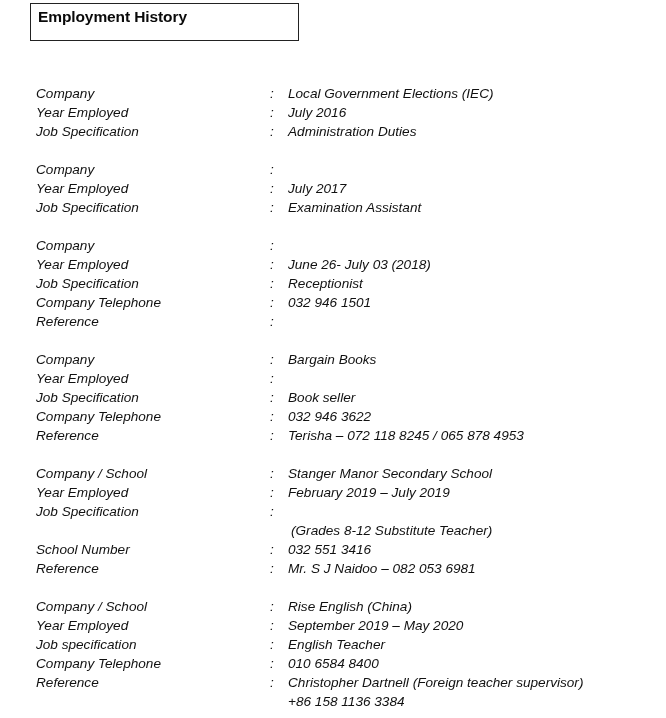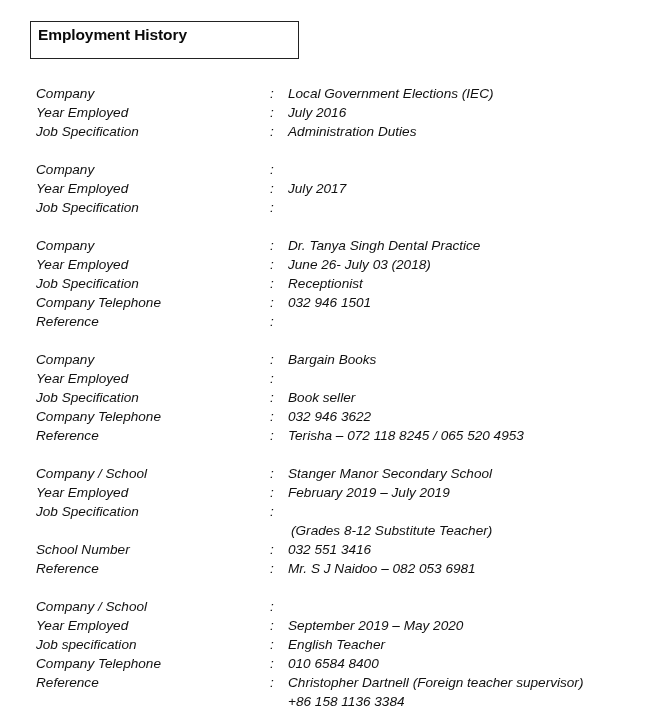--- a/index.html
+++ b/index.html
@@ -11,21 +11,21 @@
       width: 666px;
       height: 718px;
       position: relative;
       overflow: hidden;
       font-family: "Liberation Sans", sans-serif;
       color: #111111;
     }
     .title-box {
       position: absolute;
       left: 30px;
-      top: 21px;
+      top: 3px;
       width: 269px;
       height: 38px;
       border: 1px solid #222222;
       box-sizing: border-box;
     }
     .title-text {
       position: absolute;
       left: 7px;
       top: 4px;
       font-size: 15.5px;
@@ -102,28 +102,28 @@
       <span class="colon">:</span>
     </div>
     <div class="row">
       <span class="label">Year Employed</span>
       <span class="colon">:</span>
       <span class="value">July 2017</span>
     </div>
     <div class="row">
       <span class="label">Job Specification</span>
       <span class="colon">:</span>
-    </div>
-  </div>
-
-  <div class="entry">
-    <div class="row">
-      <span class="label">Company</span>
-      <span class="colon">:</span>
-      <span class="value">Dr. Tanya Singh Dental Practice</span>
+      <span class="value">Examination Assistant</span>
+    </div>
+  </div>
+
+  <div class="entry">
+    <div class="row">
+      <span class="label">Company</span>
+      <span class="colon">:</span>
     </div>
     <div class="row">
       <span class="label">Year Employed</span>
       <span class="colon">:</span>
       <span class="value">June 26- July 03 (2018)</span>
     </div>
     <div class="row">
       <span class="label">Job Specification</span>
       <span class="colon">:</span>
       <span class="value">Receptionist</span>
@@ -155,21 +155,21 @@
       <span class="value">Book seller</span>
     </div>
     <div class="row">
       <span class="label">Company Telephone</span>
       <span class="colon">:</span>
       <span class="value">032 946 3622</span>
     </div>
     <div class="row">
       <span class="label">Reference</span>
       <span class="colon">:</span>
-      <span class="value">Terisha – 072 118 8245 / 065 520 4953</span>
+      <span class="value">Terisha – 072 118 8245 / 065 878 4953</span>
     </div>
   </div>
 
   <div class="entry">
     <div class="row">
       <span class="label">Company / School</span>
       <span class="colon">:</span>
       <span class="value">Stanger Manor Secondary School</span>
     </div>
     <div class="row">
@@ -193,20 +193,21 @@
       <span class="label">Reference</span>
       <span class="colon">:</span>
       <span class="value">Mr. S J Naidoo – 082 053 6981</span>
     </div>
   </div>
 
   <div class="entry">
     <div class="row">
       <span class="label">Company / School</span>
       <span class="colon">:</span>
+      <span class="value">Rise English (China)</span>
     </div>
     <div class="row">
       <span class="label">Year Employed</span>
       <span class="colon">:</span>
       <span class="value">September 2019 – May 2020</span>
     </div>
     <div class="row">
       <span class="label">Job specification</span>
       <span class="colon">:</span>
       <span class="value">English Teacher</span>

